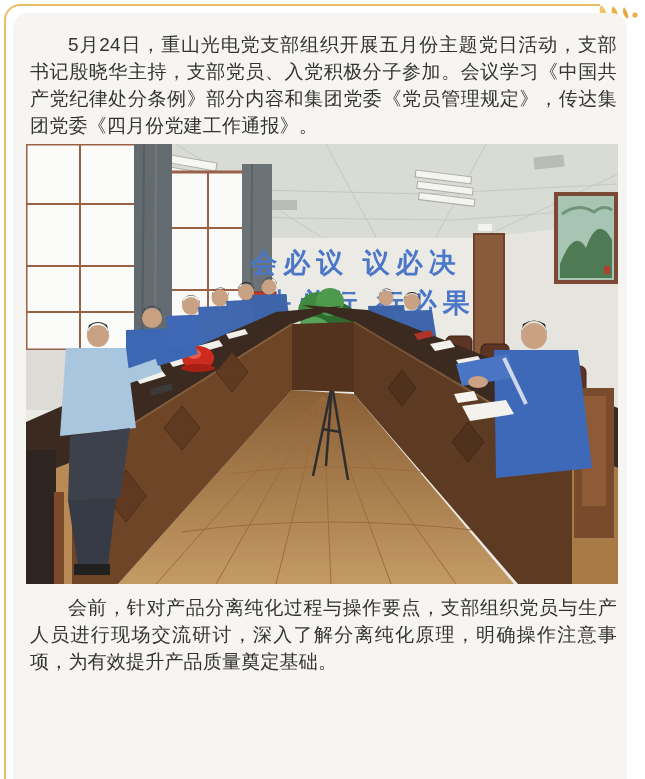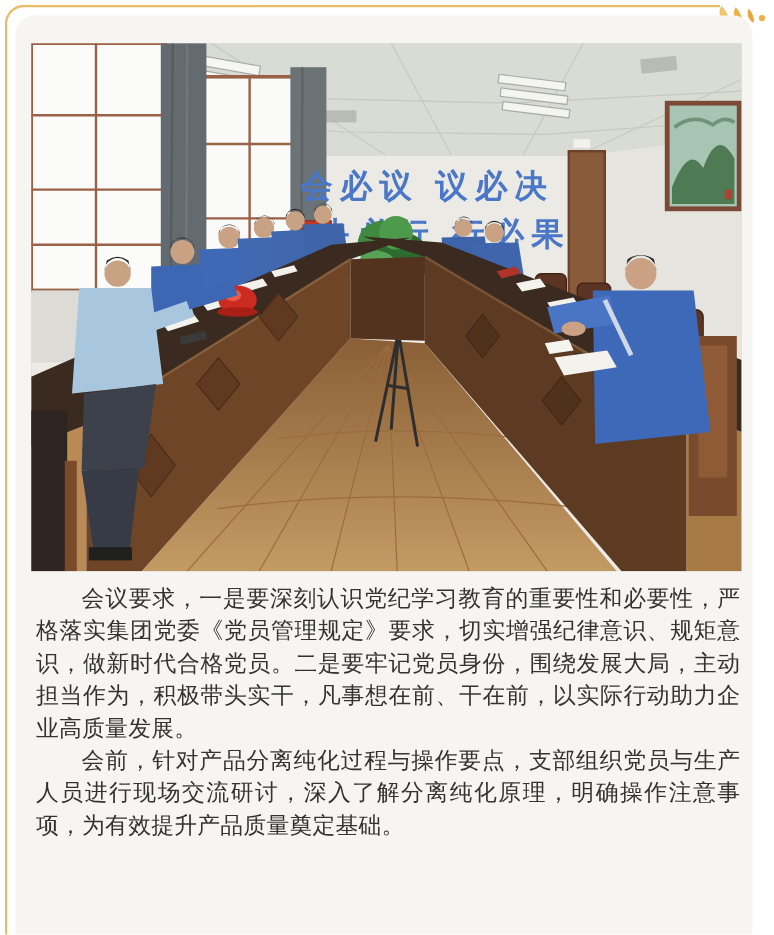--- a/index.html
+++ b/index.html
@@ -26,20 +26,21 @@
 
   <svg class="deco" viewBox="0 0 42 22">
     <path d="M2,3 C-1,9 1,16 8,19 C9,13 7,7 2,3 Z" fill="#f0c468"></path>
     <path d="M14,4 C11,9 13,15 19,18 C20,13 18,8 14,4 Z" fill="#ecb24a"></path>
     <path d="M25,5 C23,9 24,14 29,17 C30,13 28,9 25,5 Z" fill="#e8a63c"></path>
     <circle cx="36" cy="13" r="2.6" fill="#edaf4a"></circle>
   </svg>
 
   <div class="card">
 
+    <p>5月24日，重山光电党支部组织开展五月份主题党日活动，支部书记殷晓华主持，支部党员、入党积极分子参加。会议学习《中国共产党纪律处分条例》部分内容和集团党委《党员管理规定》，传达集团党委《四月份党建工作通报》。</p>
 
     <svg class="photo" viewBox="0 0 592 440" preserveAspectRatio="none">
 
       <rect x="0" y="0" width="592" height="440" fill="#eceae5"></rect>
 
       <path d="M0,0 L592,0 L592,78 L455,94 L240,94 L60,8 Z" fill="#d9dbd5"></path>
       <path d="M240,92 L0,12" stroke="#c6c9c2" stroke-width="1" fill="none"></path>
       <path d="M295,93 L150,0" stroke="#c6c9c2" stroke-width="1" fill="none"></path>
       <path d="M350,93 L300,0" stroke="#c6c9c2" stroke-width="1" fill="none"></path>
       <path d="M410,93 L460,0" stroke="#c6c9c2" stroke-width="1" fill="none"></path>
@@ -224,16 +225,15 @@
         <path d="M495,190 A13,13 0 0 1 521,190 L519,180 Q508,173 497,180 Z" fill="#26221f"></path>
         <path d="M468,206 L552,206 L566,324 L470,334 Z" fill="#3e68b8"></path>
         <path d="M430,220 L482,210 L488,234 L436,242 Z" fill="#4a74c4"></path>
         <path d="M478,214 L500,260" stroke="#cfd8e8" stroke-width="4" fill="none"></path>
         <ellipse cx="452" cy="238" rx="10" ry="6" fill="#caa183"></ellipse>
       </g>
 
       <polygon points="436,262 480,256 488,270 444,277" fill="#f4f2ec"></polygon>
     </svg>
 
-    <p>会议要求，一是要深刻认识党纪学习教育的重要性和必要性，严格落实集团党委《党员管理规定》要求，切实增强纪律意识、规矩意识，做新时代合格党员。二是要牢记党员身份，围绕发展大局，主动担当作为，积极带头实干，凡事想在前、干在前，以实际行动助力企业高质量发展。</p>
     <p>会前，针对产品分离纯化过程与操作要点，支部组织党员与生产人员进行现场交流研讨，深入了解分离纯化原理，明确操作注意事项，为有效提升产品质量奠定基础。</p>
   </div>
 </div>
 
 </body></html>

